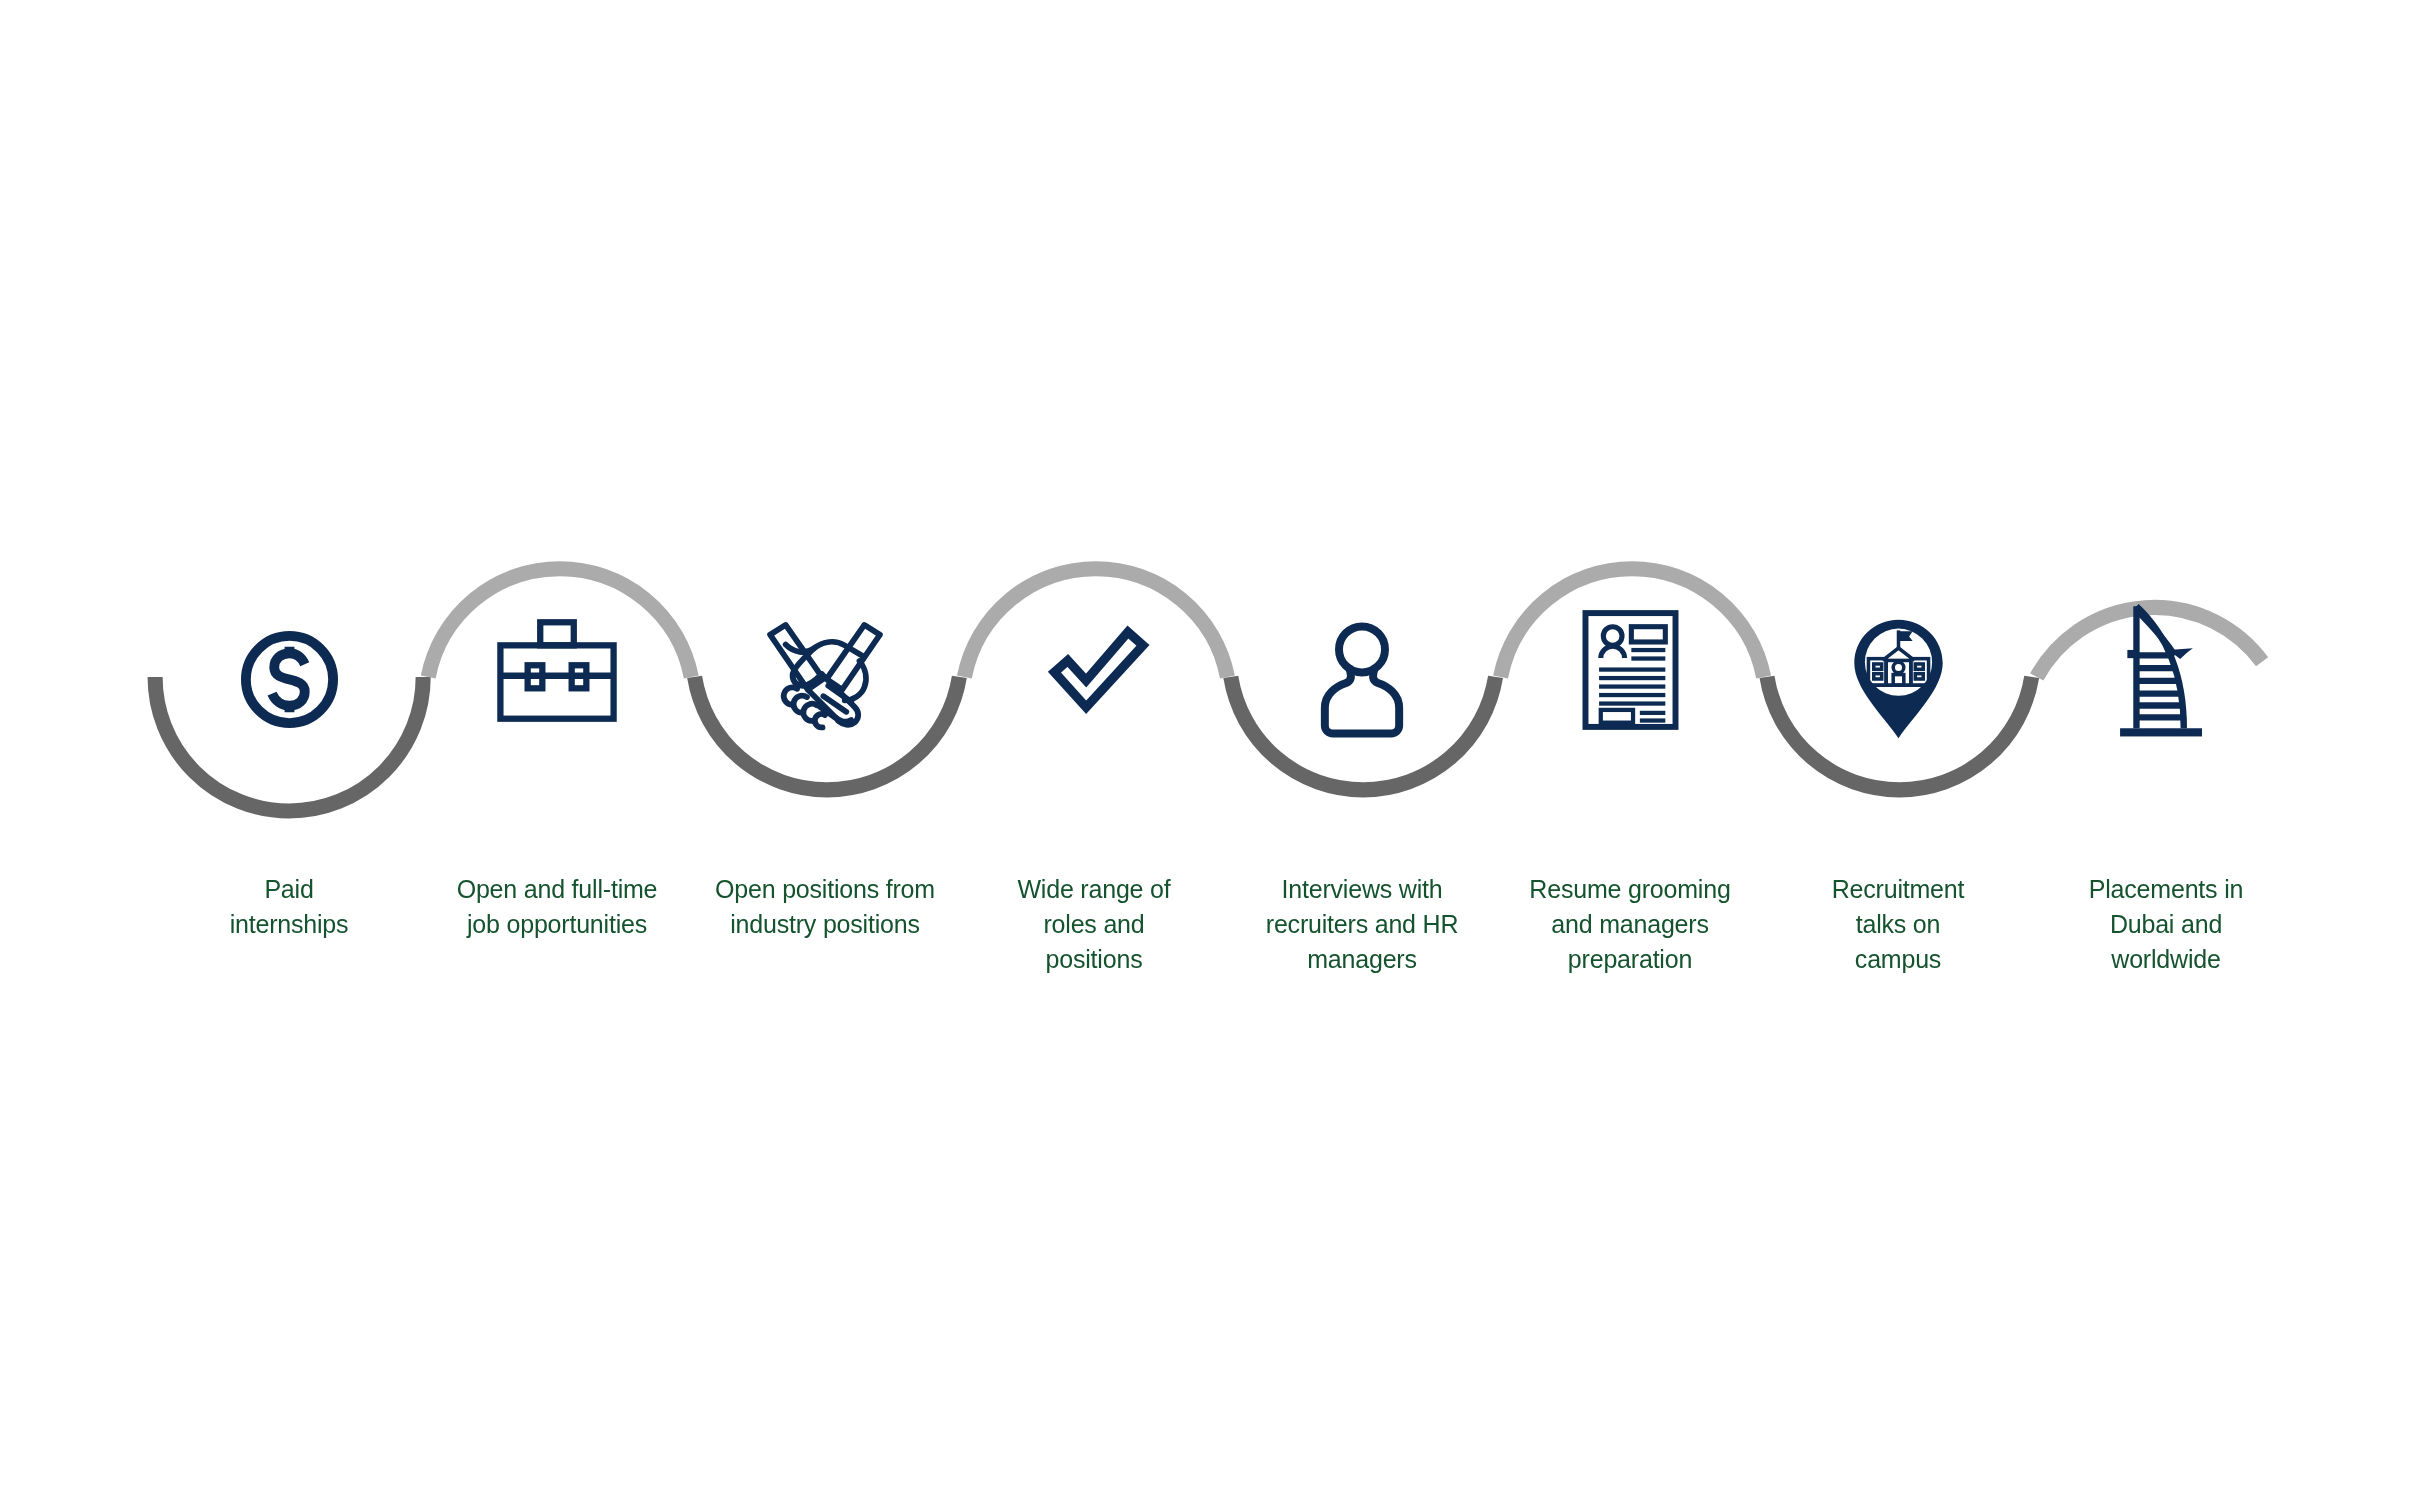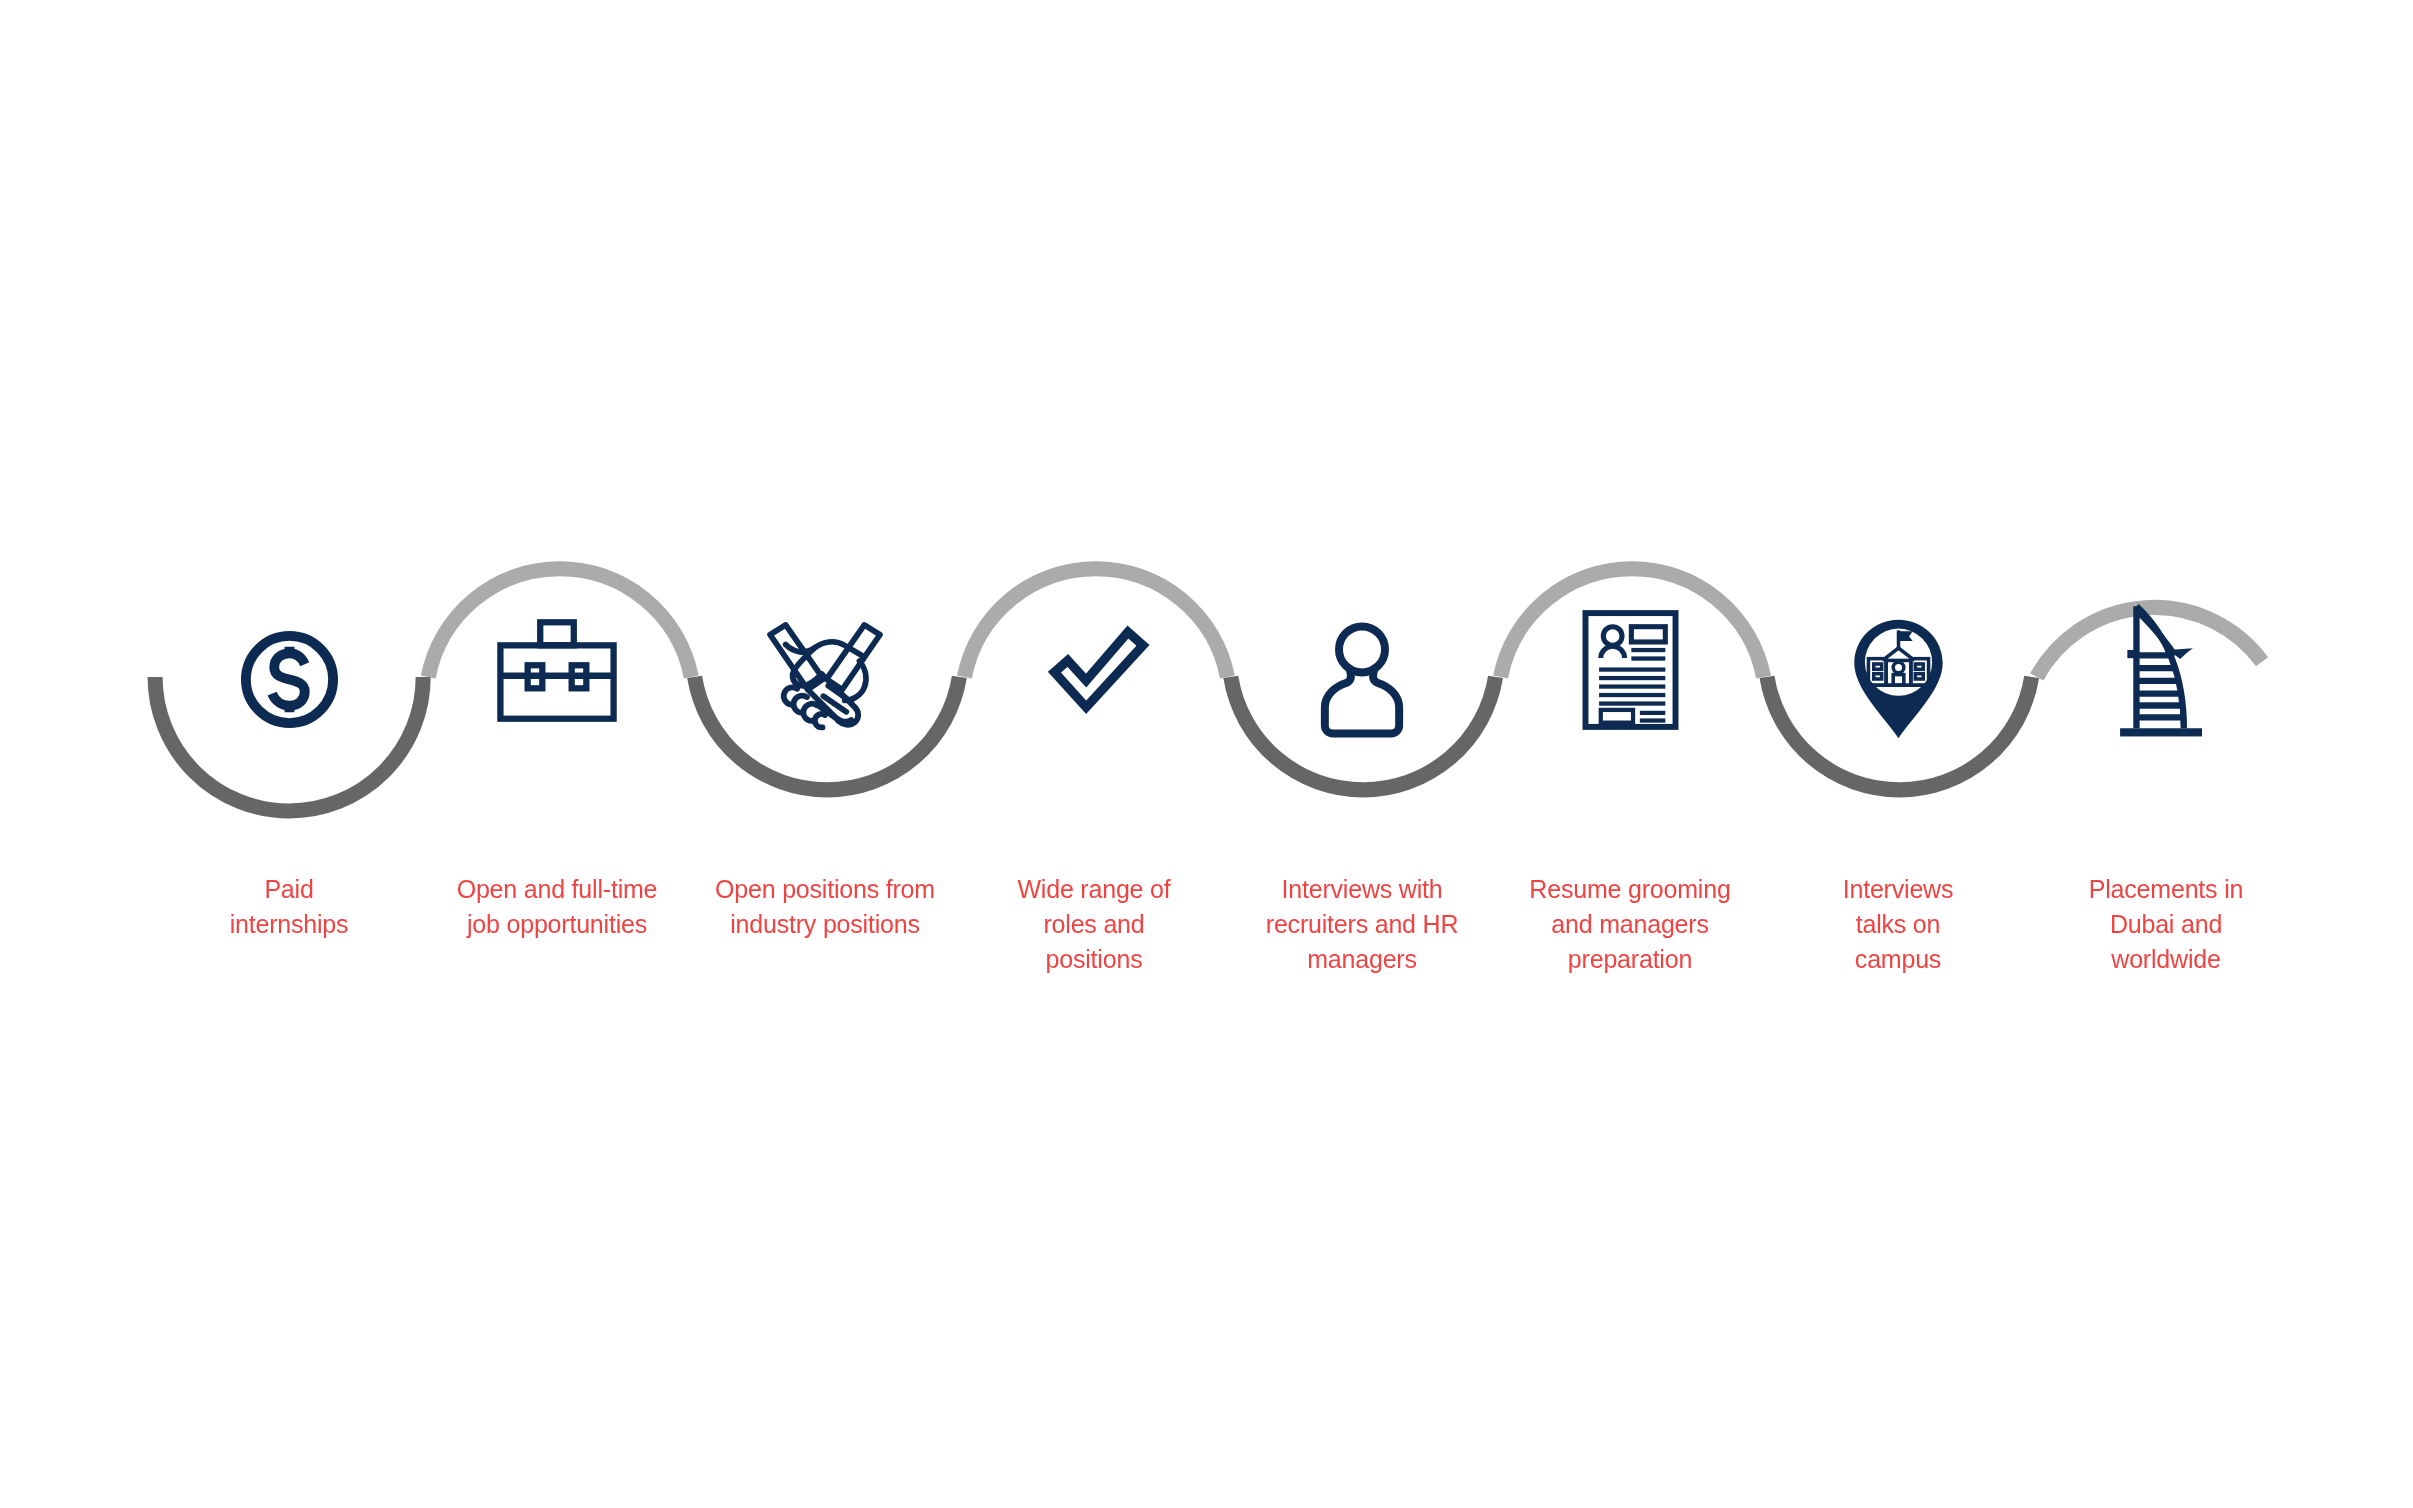--- a/index.html
+++ b/index.html
@@ -64,21 +64,21 @@
   }
 
   .step-label {
     position: absolute;
     left: 0;
     width: 268px;
     text-align: center;
     font-family: "Liberation Sans", sans-serif;
     font-size: 25px;
     line-height: 35px;
-    color: #ef4444;
+    color: #14532d;
     letter-spacing: -0.2px;
     white-space: pre-line;
   }
 
   
   .step-1 { left: 155px; }
   .step-2 { left: 423px; }
   .step-3 { left: 691px; }
   .step-4 { left: 960px; }
   .step-5 { left: 1228px; }
@@ -279,21 +279,21 @@
             <rect x="28" y="54" width="9" height="6"></rect>
             <rect x="28" y="65" width="9" height="6"></rect>
 
             <rect x="75" y="54" width="9" height="6"></rect>
             <rect x="75" y="65" width="9" height="6"></rect>
 
             <line x1="20" y1="78" x2="92" y2="78"></line>
           </g>
         </svg>
       </div>
-      <div class="step-label">Interviews
+      <div class="step-label">Recruitment
 talks on
 campus</div>
     </div>
 
     <div class="step step-8 peak">
       <div class="step-icon">
         <svg width="101" height="142" viewBox="0 0 110 156" xmlns="http://www.w3.org/2000/svg">
           <g stroke="#0d2a52" fill="none">
 
             <line x1="22" y1="8" x2="22" y2="142" stroke-width="7"></line>

